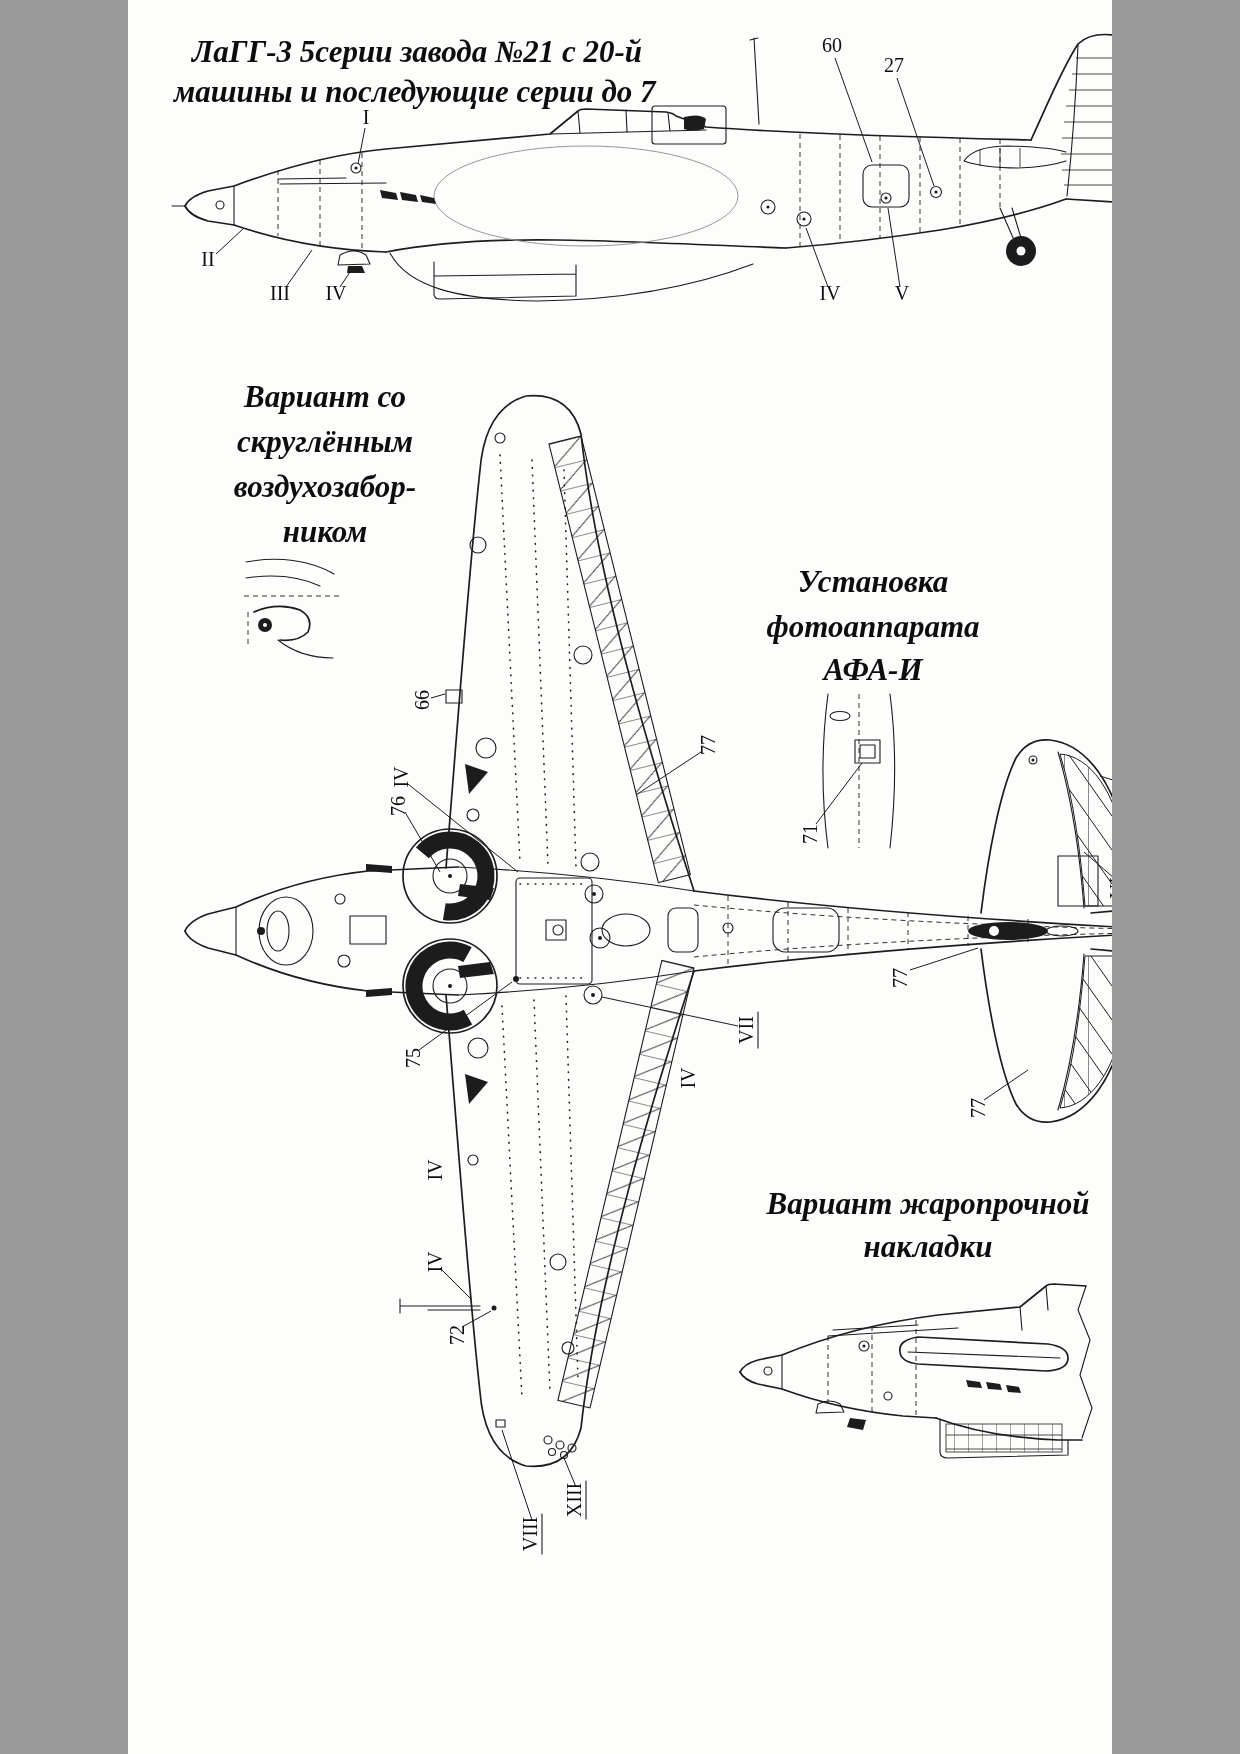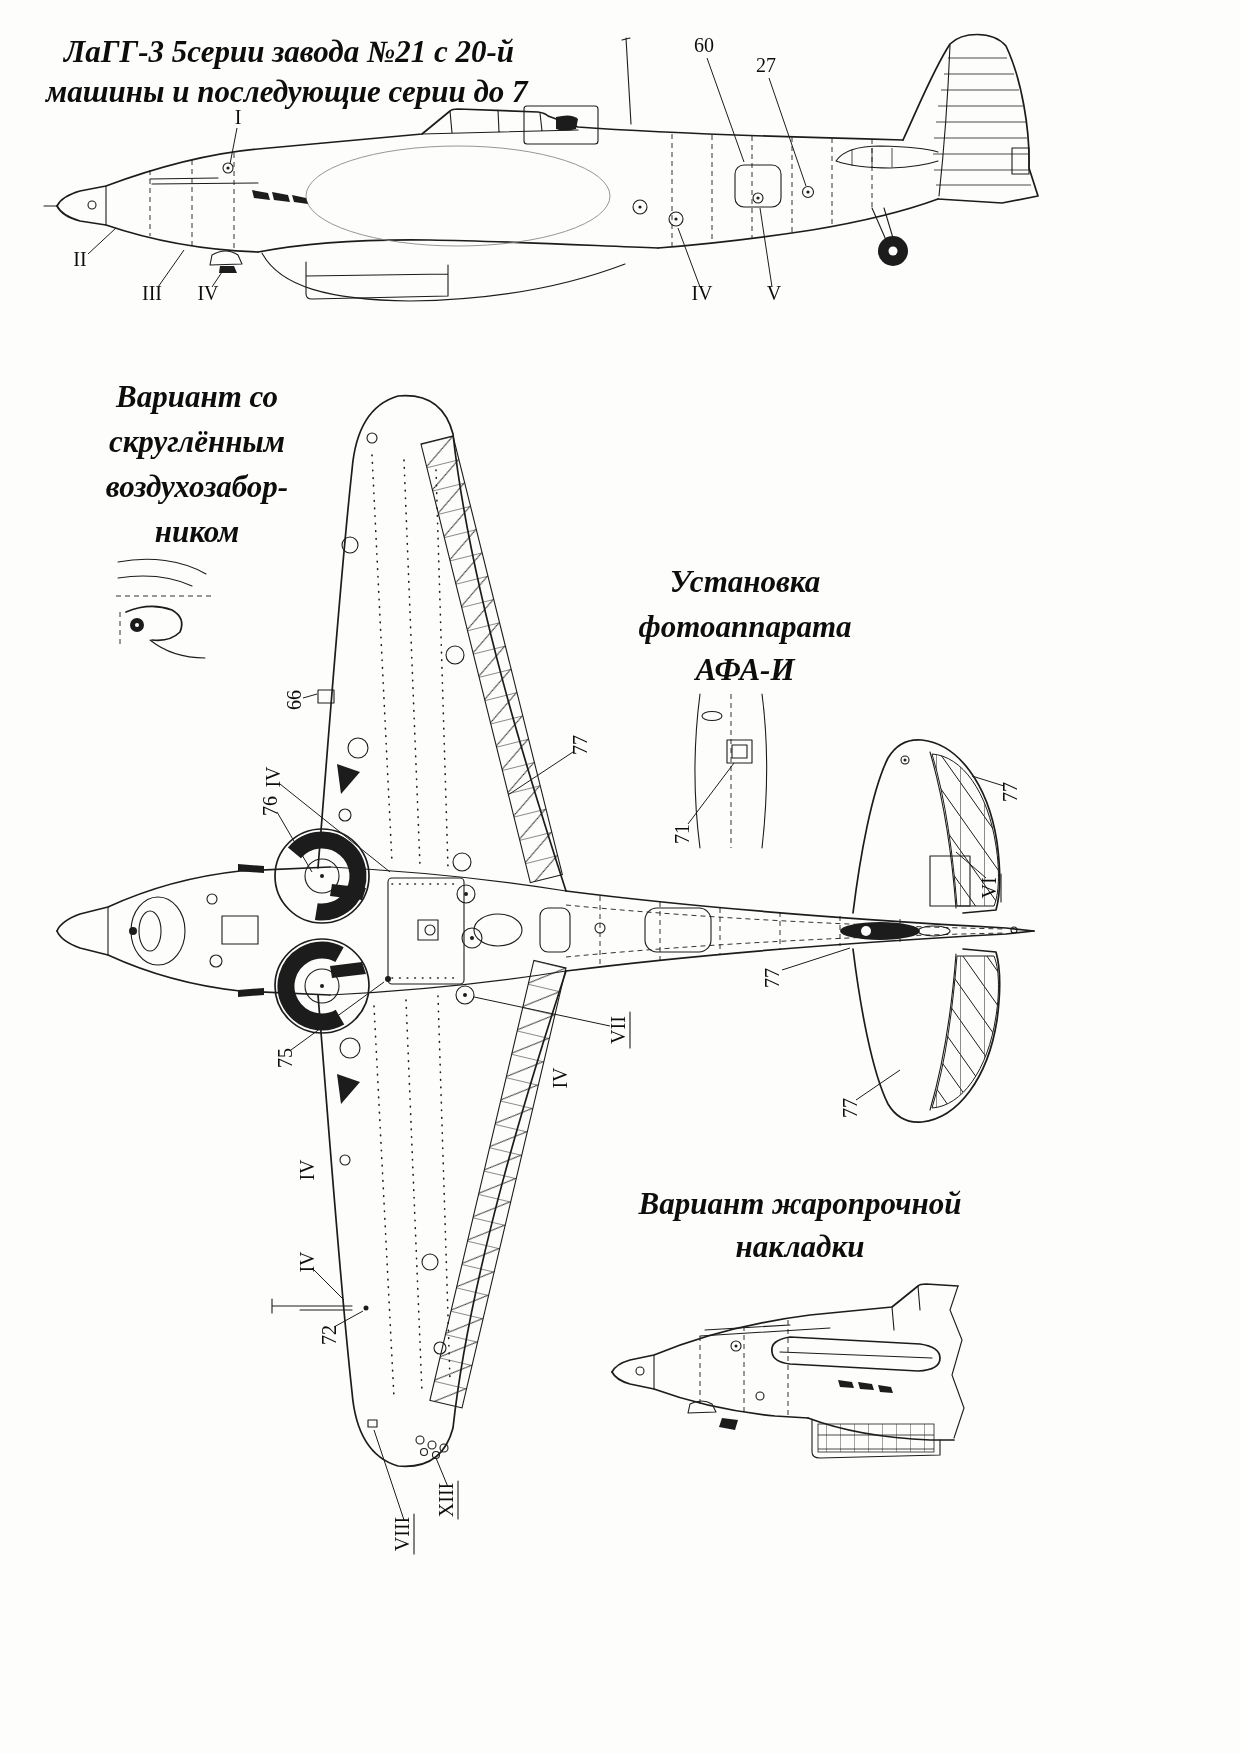--- a/index.html
+++ b/index.html
@@ -1,18 +1,18 @@
 <!DOCTYPE html>
 <html><head>
 <meta charset="utf-8">
 <style>
   * { margin:0; padding:0; box-sizing:border-box; }
   html,body { background:#9a9a9a; }
   .page {
-    position:relative; width:1240px; height:1754px;
+    position:relative; width:984px; height:1754px;
     background:#fdfdfc; margin:0 auto; overflow:hidden;
   }
   svg.sheet { position:absolute; left:0; top:0; }
   .ink   { stroke:#1c1c1c; fill:none; stroke-width:1.7; stroke-linecap:round; stroke-linejoin:round; }
   .thin  { stroke-width:1.1; }
   .rib   { stroke:#1c1c1c; fill:none; stroke-width:0.8; }
   .ghost { stroke:#8a8a8a; fill:none; stroke-width:0.9; }
   .dash  { stroke:#1c1c1c; fill:none; stroke-width:0.9; stroke-dasharray:5 4; }
   .dots  { stroke:#1c1c1c; fill:none; stroke-width:1.6; stroke-dasharray:0.6 7; stroke-linecap:round; }
   .fill-dark { fill:#1c1c1c; stroke:none; }

